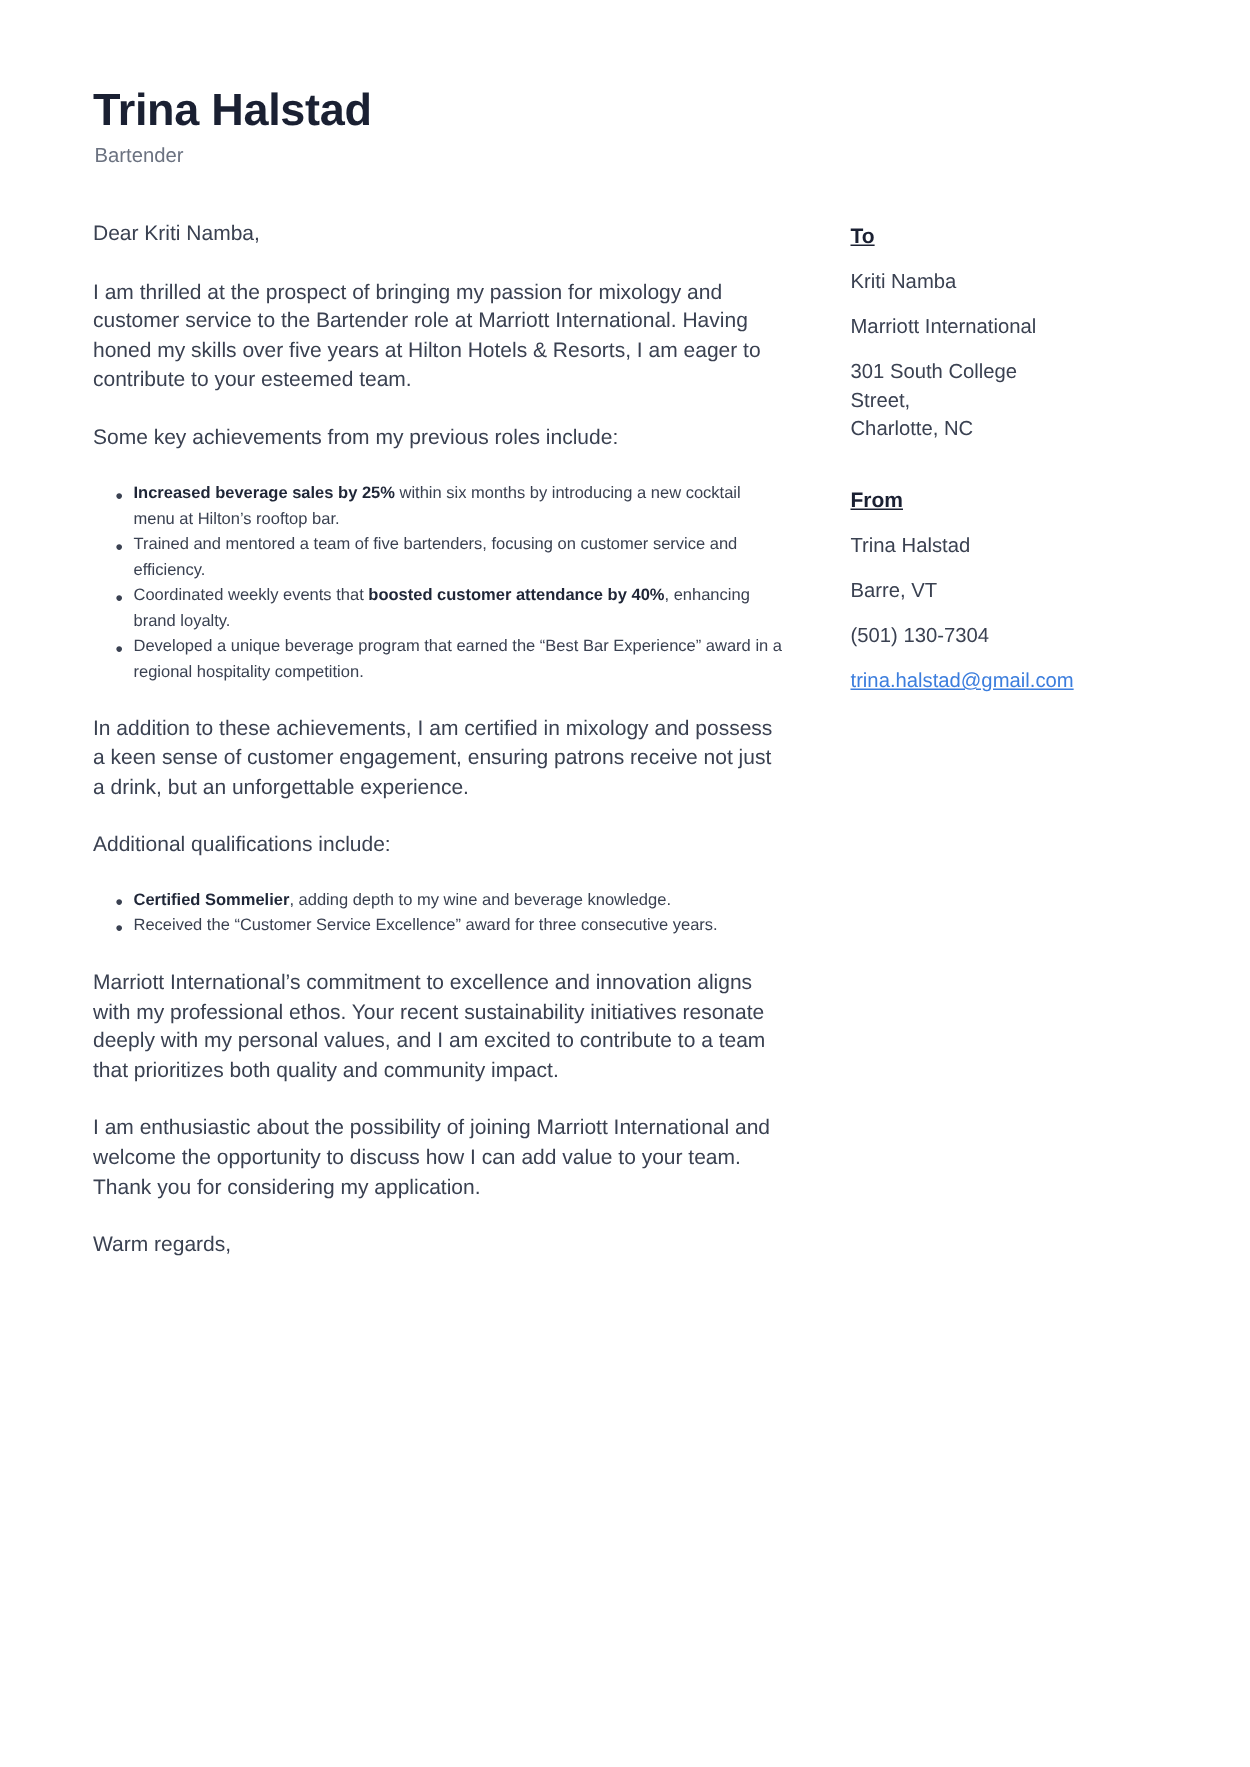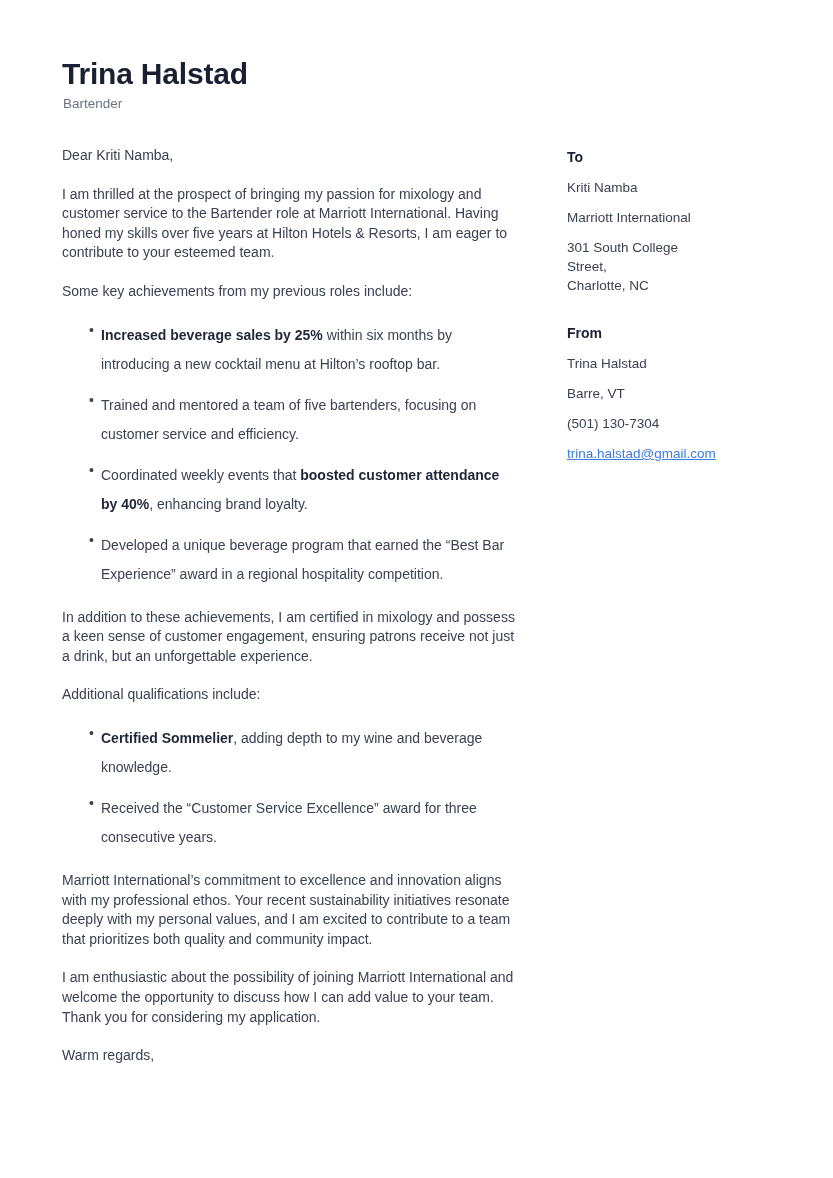--- a/index.html
+++ b/index.html
@@ -68,25 +68,25 @@
     line-height: 19.6px;
     margin: 0 0 19px 0;
     color: #3a4151;
   }
   .letter-col ul {
     margin: 0 0 19px 0;
     padding-left: 27px;
     list-style: none;
   }
   .letter-col ul li {
-    font-size: 14px;
-    line-height: 29px;
+    font-size: 11px;
+    line-height: 17px;
     color: #3a4151;
     position: relative;
-    margin: 12px;
+    margin: 0;
     padding-left: 0;
   }
   .letter-col ul li::before {
     content: "\2022";
     position: absolute;
     left: -12px;
     top: 0;
     color: #3a4151;
     font-size: 14px;
     line-height: 19.6px;
@@ -99,20 +99,21 @@
     margin-bottom: 0 !important;
   }
 
   
   .contact-heading {
     font-size: 14px;
     line-height: 19px;
     font-weight: 700;
     color: #1a2032;
     margin: 0 0 11px 0;
+    text-decoration: underline;
   }
   .contact-heading.second {
     margin-top: 29px;
   }
   .contact-line {
     font-size: 13.5px;
     line-height: 19px;
     color: #3a4151;
     margin: 0 0 11px 0;
   }

